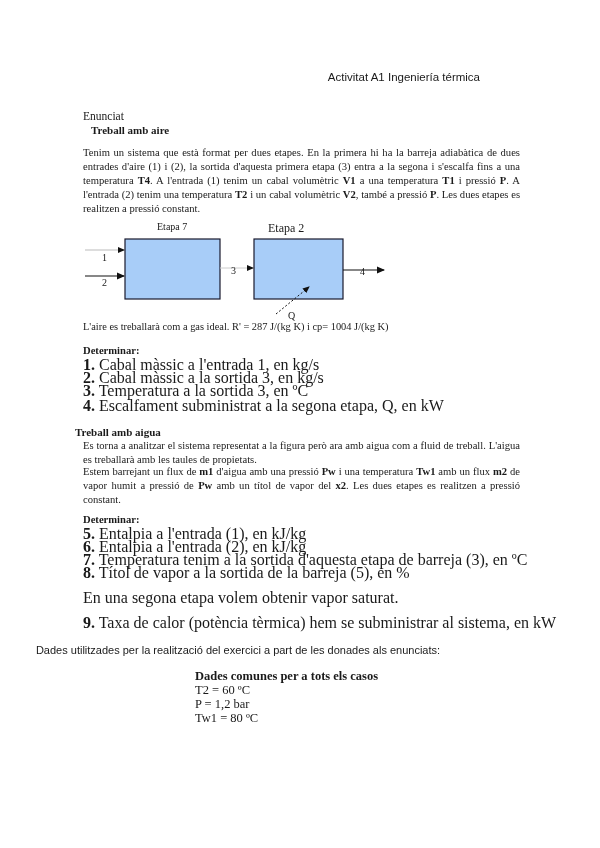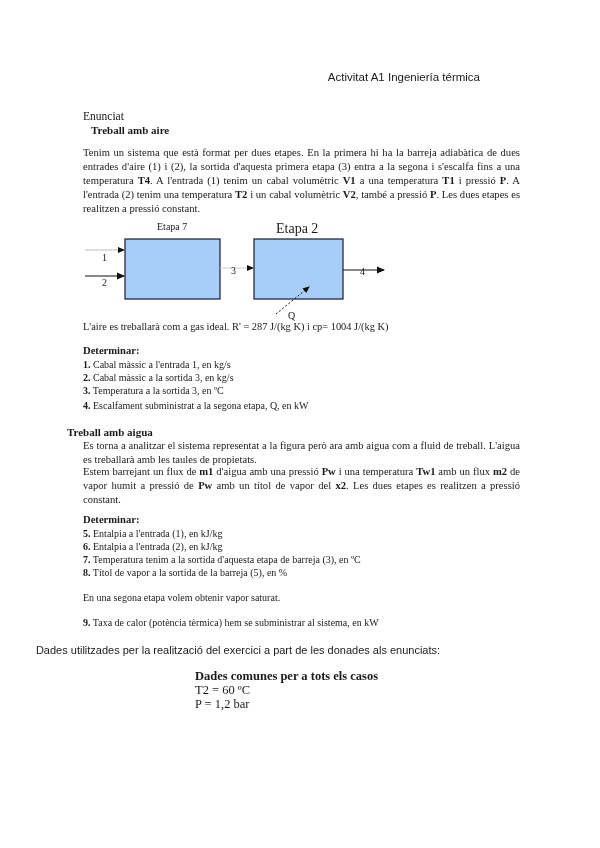--- a/index.html
+++ b/index.html
@@ -4,21 +4,21 @@
 <style>
   html, body { margin:0; padding:0; background:#ffffff; }
   body { width:600px; height:848px; position:relative; overflow:hidden; color:#1a1a1a; }
   .serif { font-family: "Liberation Serif", "DejaVu Serif", serif; }
   .sans { font-family: "Liberation Sans", "DejaVu Sans", sans-serif; }
   .abs { position:absolute; }
   #title { left:0; width:480px; top:71px; text-align:right; font-size:11.5px; }
   #enunciat { left:83px; top:110px; font-size:11.5px; font-weight:normal; }
   .h3 { font-size:11px; font-weight:bold; }
   .para { font-size:10.6px; line-height:14px; text-align:justify; width:437px; }
-  .list { font-size:10px; line-height:13px; }
+  .list { font-size:16px; line-height:13px; }
   .list b { font-weight:bold; }
   #diagram { left:80px; top:214px; width:340px; height:110px; }
   #dades-intro { left:0; width:476px; top:644px; text-align:center; font-size:11px; }
   #dades-box { left:195px; top:669px; font-size:12.5px; line-height:14px; }
   #dades-box .hd { font-weight:bold; font-size:12.5px; }
 </style>
 </head>
 <body>
 
 <div class="abs sans" id="title">Activitat A1 Ingeniería térmica</div>
@@ -37,51 +37,52 @@
     </defs>
     <rect x="45" y="25" width="95" height="60" fill="#a8cdf8" stroke="#1a1a2e" stroke-width="1.2"></rect>
     <rect x="174" y="25" width="89" height="60" fill="#a8cdf8" stroke="#1a1a2e" stroke-width="1.2"></rect>
     <line x1="5" y1="36" x2="44" y2="36" stroke="#bbb" stroke-width="1" marker-end="url(#ah)"></line>
     <line x1="5" y1="62" x2="44" y2="62" stroke="#111" stroke-width="1.2" marker-end="url(#ah)"></line>
     <line x1="140" y1="54" x2="173" y2="54" stroke="#ccc" stroke-width="1" marker-end="url(#ah)"></line>
     <line x1="263" y1="56" x2="304" y2="56" stroke="#111" stroke-width="1.2" marker-end="url(#ah)"></line>
     <line x1="196" y1="100" x2="229" y2="73" stroke="#111" stroke-width="1" stroke-dasharray="2,2" marker-end="url(#ah)"></line>
   </svg>
   <span class="abs serif" style="left:77px; top:7px; font-size:10px;">Etapa 7</span>
-  <span class="abs serif" style="left:196px; top:7px; font-size:14px;">Etapa 2</span>
+  <span class="abs serif" style="left:188px; top:7px; font-size:12px;">Etapa 2</span>
   <span class="abs serif" style="left:22px; top:38px; font-size:10px;">1</span>
   <span class="abs serif" style="left:22px; top:63px; font-size:10px;">2</span>
   <span class="abs serif" style="left:151px; top:51px; font-size:10px;">3</span>
   <span class="abs serif" style="left:280px; top:52px; font-size:10px;">4</span>
   <span class="abs serif" style="left:208px; top:96px; font-size:10px;">Q</span>
 </div>
 
 <div class="abs serif" style="left:83px; top:321px; font-size:10.4px;font-family:Liberation Serif, serif;">L'aire es treballarà com a gas ideal. R' = 287 J/(kg K) i cp= 1004 J/(kg K)</div>
 
 <div class="abs serif h3" style="left:83px; top:345px; font-size:10.6px;">Determinar:</div>
 <div class="abs serif list" style="left:83px; top:358px;">
   <div><b>1.</b><span> Cabal màssic a l'entrada 1, en kg/s</span></div>
   <div><b>2.</b><span> Cabal màssic a la sortida 3, en kg/s</span></div>
   <div><b>3.</b><span> Temperatura a la sortida 3, en ºC</span></div>
   <div style="margin-top:2px;font-family:Liberation Serif, serif;"><b>4.</b><span> Escalfament subministrat a la segona etapa, Q, en kW</span></div>
 </div>
 
-<div class="abs serif h3" style="left:67px; top:426px;">Treball amb aigua</div>
+<div class="abs serif h3" style="left:75px; top:426px;">Treball amb aigua</div>
 <div class="abs serif para" style="left:83px; top:439px;">Es torna a analitzar el sistema representat a la figura però ara amb aigua com a fluid de treball. L'aigua es treballarà amb les taules de propietats.</div>
 <div class="abs serif para" style="left:83px; top:465px;"><span>Estem barrejant un flux de </span><b>m1</b><span> d'aigua amb una pressió </span><b>Pw</b><span> i una temperatura </span><b>Tw1</b><span> amb un flux </span><b>m2</b><span> de vapor humit a pressió de </span><b>Pw</b><span> amb un títol de vapor del </span><b>x2</b><span>.  Les dues etapes es realitzen a pressió constant.</span></div>
 
 <div class="abs serif h3" style="left:83px; top:514px; font-size:10.6px;">Determinar:</div>
 <div class="abs serif list" style="left:83px; top:527px;">
   <div><b>5.</b><span> Entalpia a l'entrada (1), en kJ/kg</span></div>
   <div><b>6.</b><span> Entalpia a l'entrada (2), en kJ/kg</span></div>
   <div><b>7.</b><span> Temperatura tenim a la sortida d'aquesta etapa de barreja (3), en ºC</span></div>
   <div><b>8.</b><span> Títol de vapor a la sortida de la barreja (5), en %</span></div>
 </div>
 
 <div class="abs serif list" style="left:83px; top:591px;">En una segona etapa volem obtenir vapor saturat.</div>
 <div class="abs serif list" style="left:83px; top:616px;"><b>9.</b><span> Taxa de calor (potència tèrmica) hem se subministrar al sistema, en kW</span></div>
 
 <div class="abs sans" id="dades-intro">Dades utilitzades per la realització del exercici a part de les donades als enunciats:</div>
 <div class="abs serif" id="dades-box">
   <div class="hd">Dades comunes per a tots els casos</div>
   <div>T2 = 60 ºC</div>
   <div>P = 1,2 bar</div>
+  <div>Tw1 = 80 ºC</div>
 </div>
 
 </body></html>

